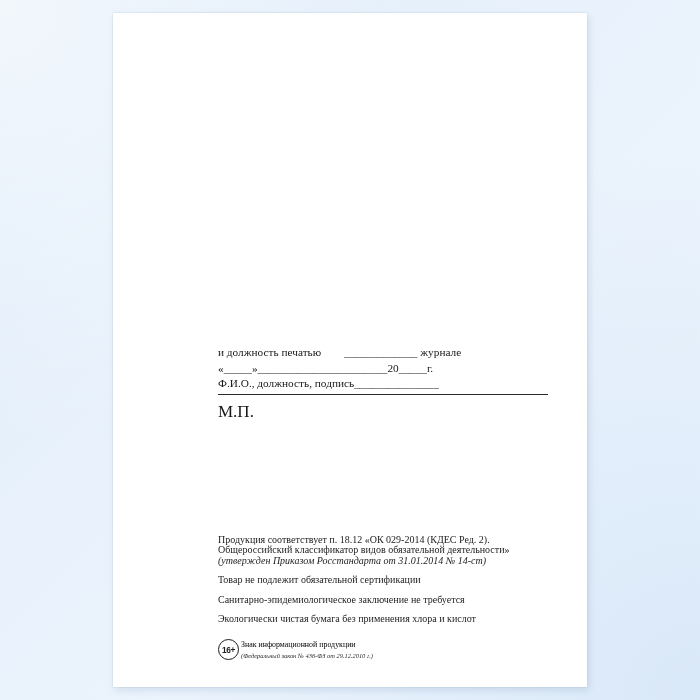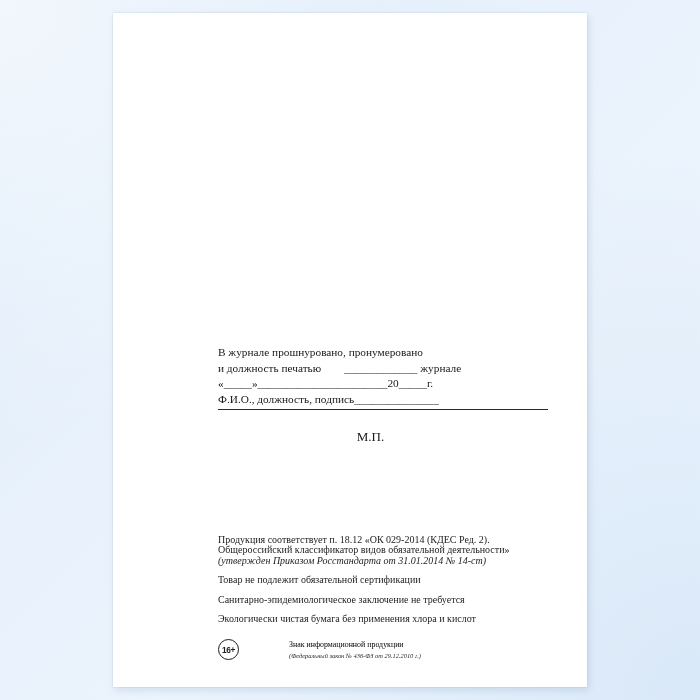--- a/index.html
+++ b/index.html
@@ -53,24 +53,24 @@
     line-height: 15.5px;
   }
   #cert-block .ln {
     white-space: nowrap;
   }
   #cert-block .fill {
     letter-spacing: 0px;
     margin-left: 20px;
   }
   #cert-block .mp {
-    margin-top: 19px;
-    text-align: center;
+    margin-top: 9px;
+    text-align: left;
     padding-right: 25px;
-    font-size: 13px;
+    font-size: 17px;
   }
   .rule {
     display: block;
     border-bottom: 1px solid #2a2b2d;
     height: 0;
     margin-top: 2px;
     width: 100%;
   }
 
   
@@ -92,21 +92,21 @@
     margin-bottom: 1px;
   }
 
   
   #age-row {
     position: absolute;
     left: 105px;
     top: 625px;
     display: flex;
     align-items: flex-start;
-    gap: 18px;
+    gap: 2px;
   }
   #age-badge {
     width: 19px;
     height: 19px;
     border: 1.3px solid #1b1c1e;
     border-radius: 50%;
     display: flex;
     align-items: center;
     justify-content: center;
     font-size: 8.3px;
@@ -114,39 +114,37 @@
     font-family: "Liberation Sans", sans-serif;
     letter-spacing: -0.3px;
     color: #1b1c1e;
     flex: 0 0 auto;
     margin-top: 1px;
   }
   #age-text {
     font-size: 7.9px;
     line-height: 10.2px;
     padding-top: 2px;
-    margin-left: 32px;
   }
   #age-text .law {
     font-size: 6.4px;
     font-style: italic;
     display: block;
     margin-top: 1px;
     color: #26282a;
   }
 </style>
 </head>
 <body>
 
 <div id="stage">
 
   <div id="page">
 
     <div id="cert-block" class="block">
-      <div class="ln">В журнале прошнуровано, пронумеровано</div>
       <div class="ln">
         <span>и должность печатью</span>
         <span class="fill">_____________</span>
         <span>журнале</span>
       </div>
       <div class="ln">«_____»_______________________20_____г.</div>
       <div class="ln">Ф.И.О., должность, подпись_______________</div>
       <span class="rule"></span>
       <div class="mp">М.П.</div>
     </div>

